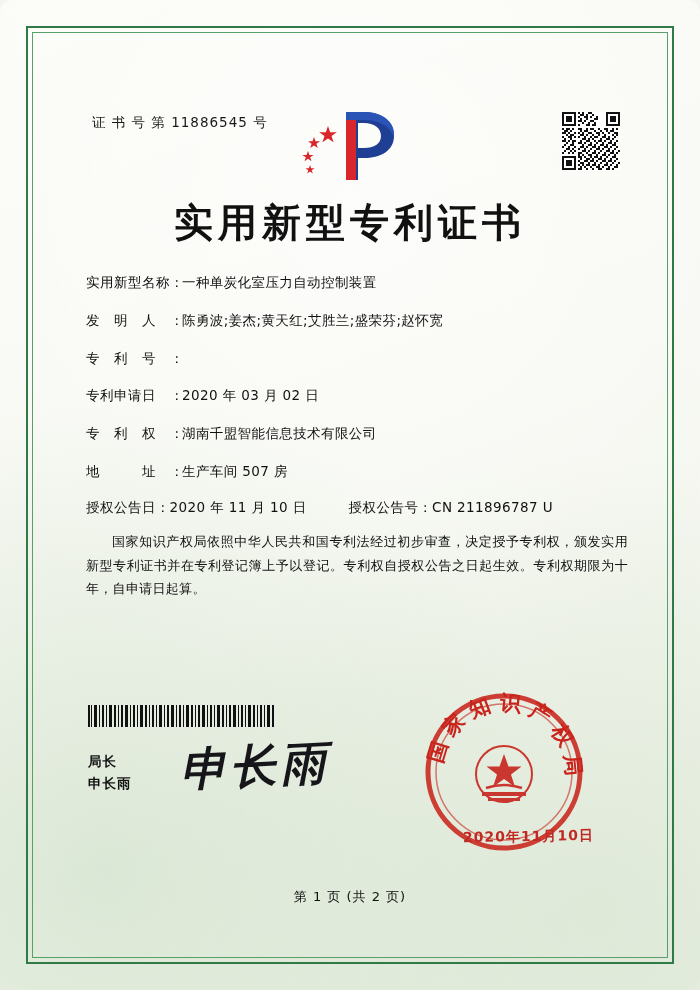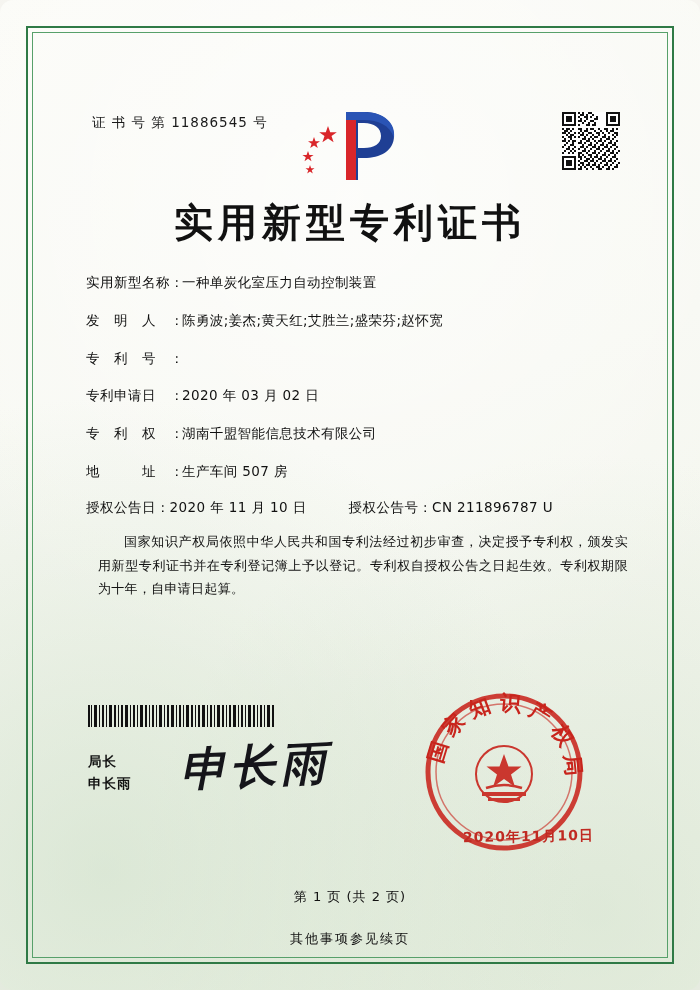--- a/index.html
+++ b/index.html
@@ -182,21 +182,21 @@
     position: absolute;
     left: 26px;
     right: 12px;
     top: 470px;
     font-size: 13px;
     line-height: 1.82;
     color: #111;
     letter-spacing: 0.3px;
   }
   .paragraphs p {
-    margin: 0 0 2px 12px;
+    margin: 0 0 2px 0;
     text-indent: 26px;
     text-align: justify;
   }
 
   
   .barcode {
     position: absolute;
     left: 28px;
     top: 645px;
     width: 186px;
@@ -678,16 +678,15 @@
 
         <text font-size="21" font-weight="700" fill="#c8241c" font-family="'DejaVu Sans','Liberation Sans',sans-serif">
           <textPath href="#sealArcText" startOffset="4%">国 家 知 识 产 权 局</textPath>
         </text>
       </svg>
     </div>
     <div class="seal-date">2020年11月10日</div>
 
     <div class="page-no">第 1 页 (共 2 页)</div>
 
-    <div class="footer-note">其他事项参见续页</div>
 
   </div>
 </div>
 
 </body></html>

